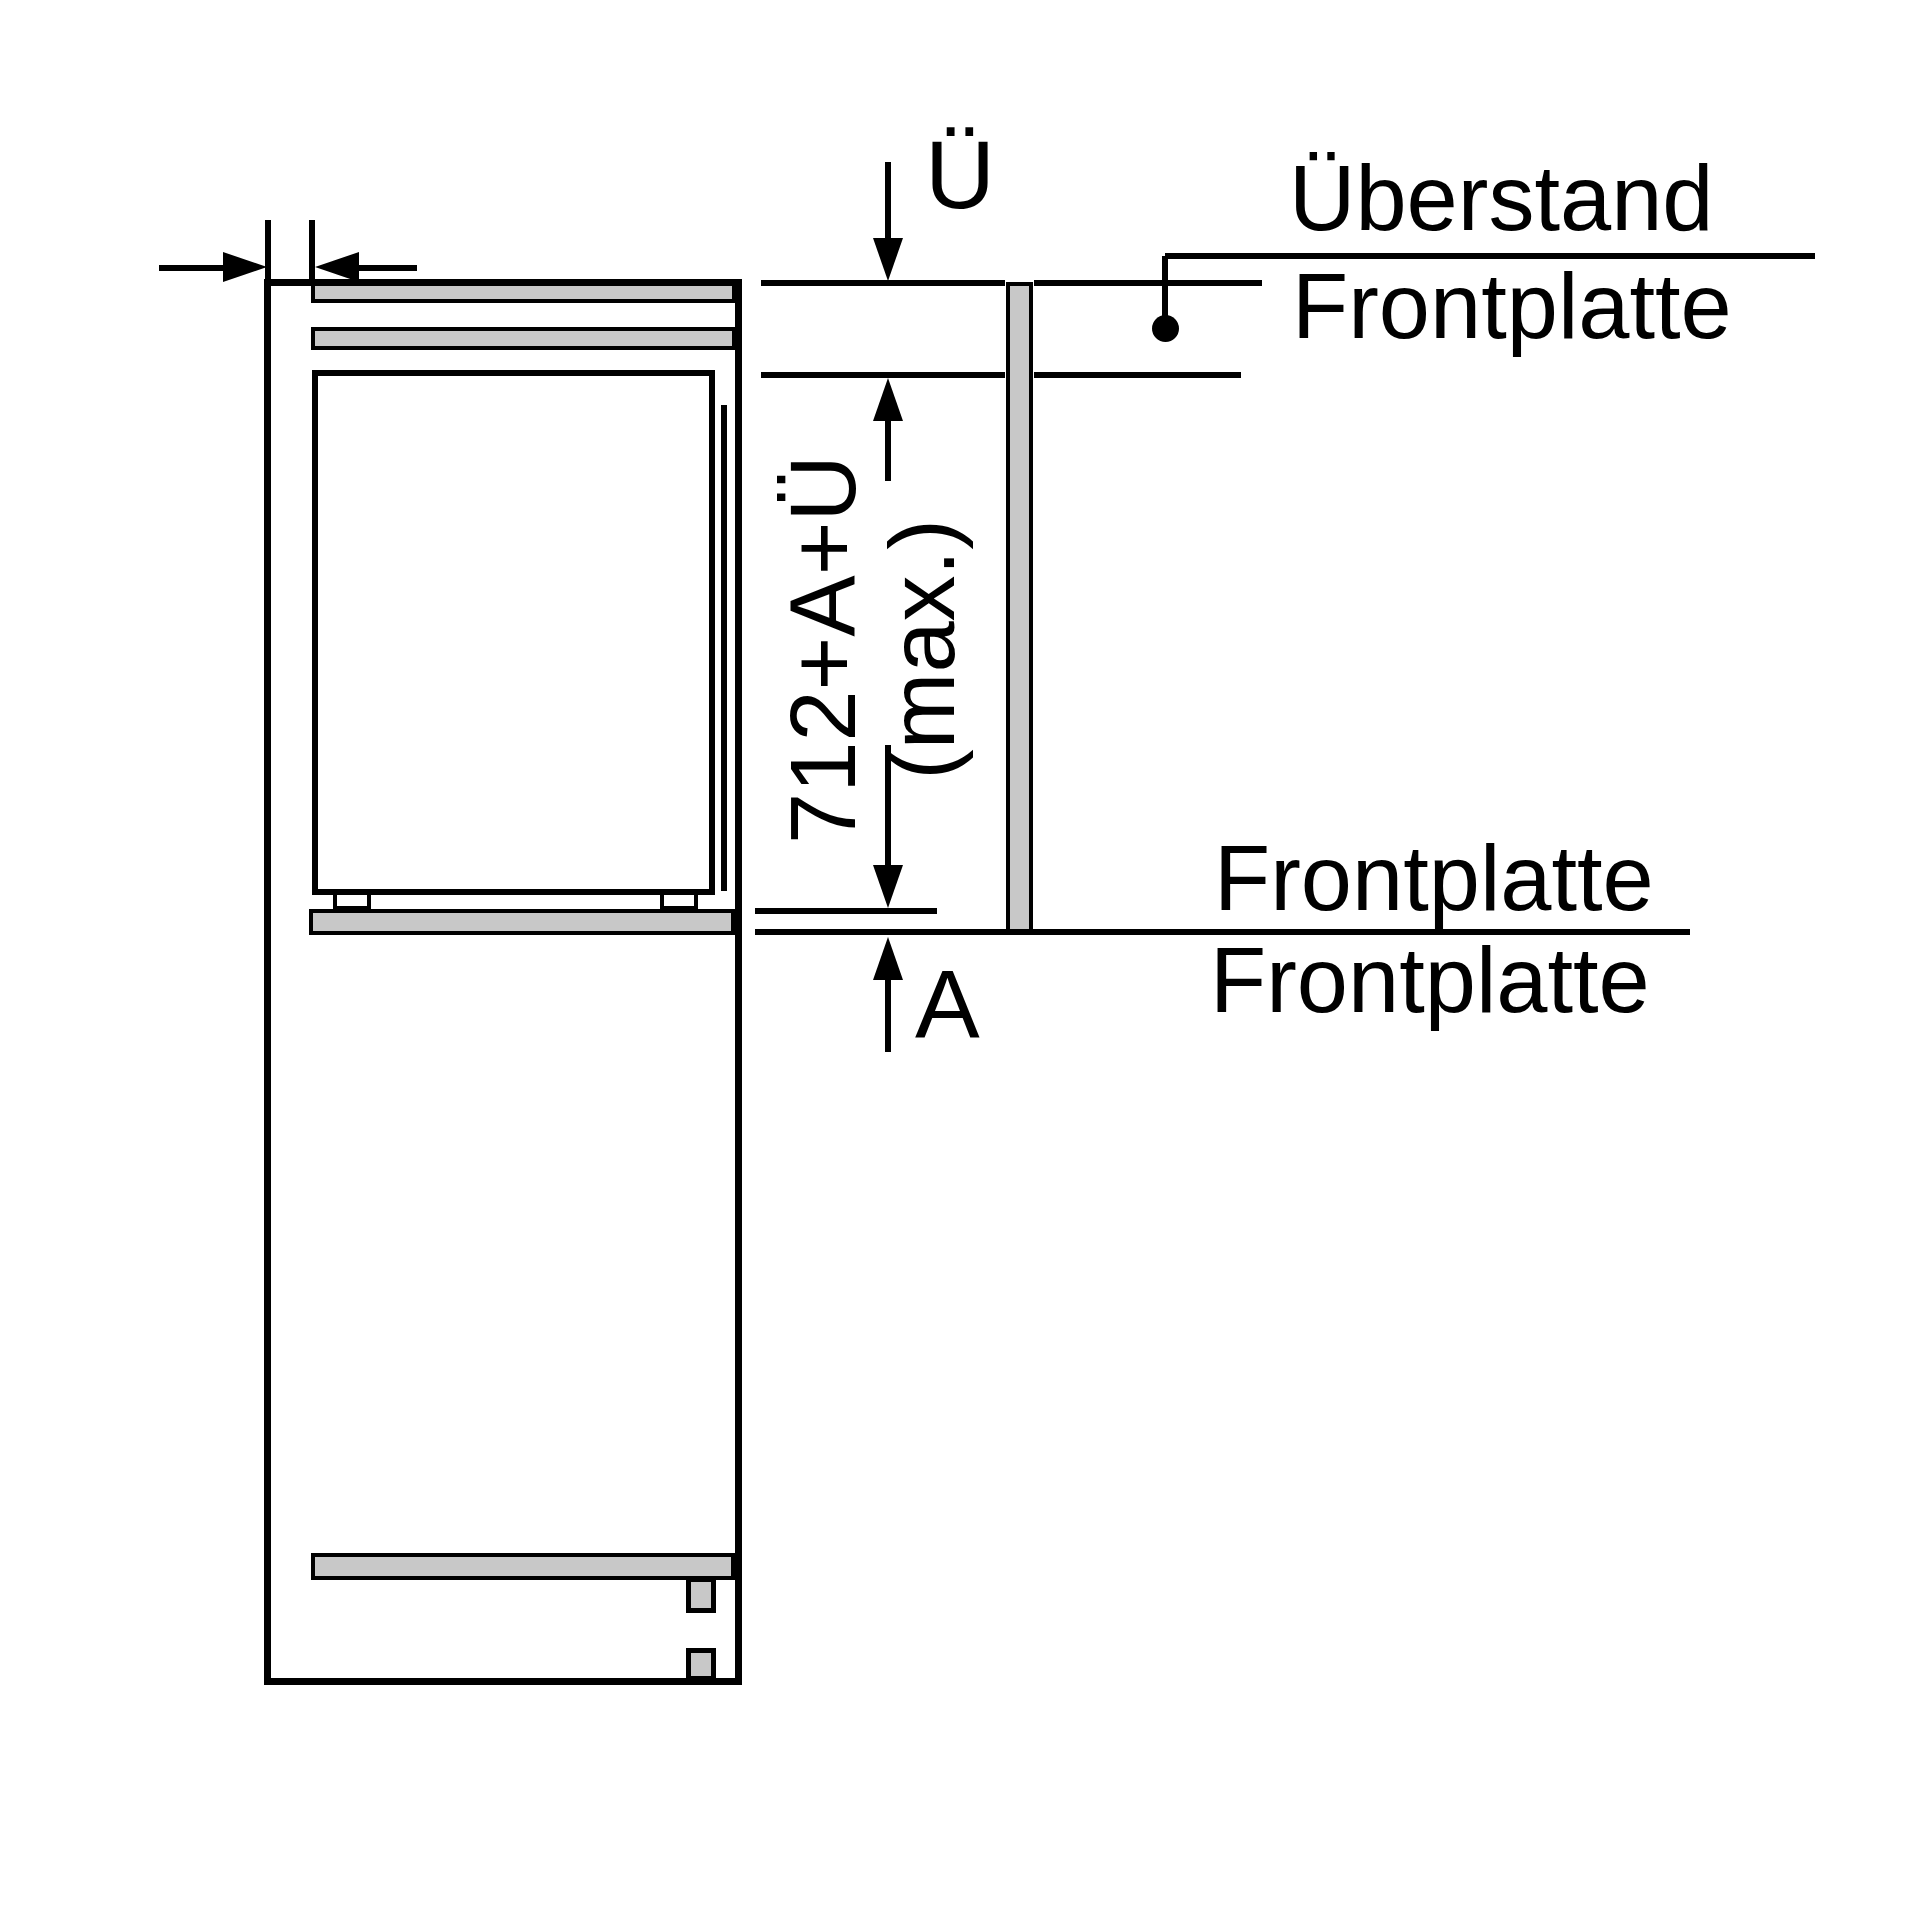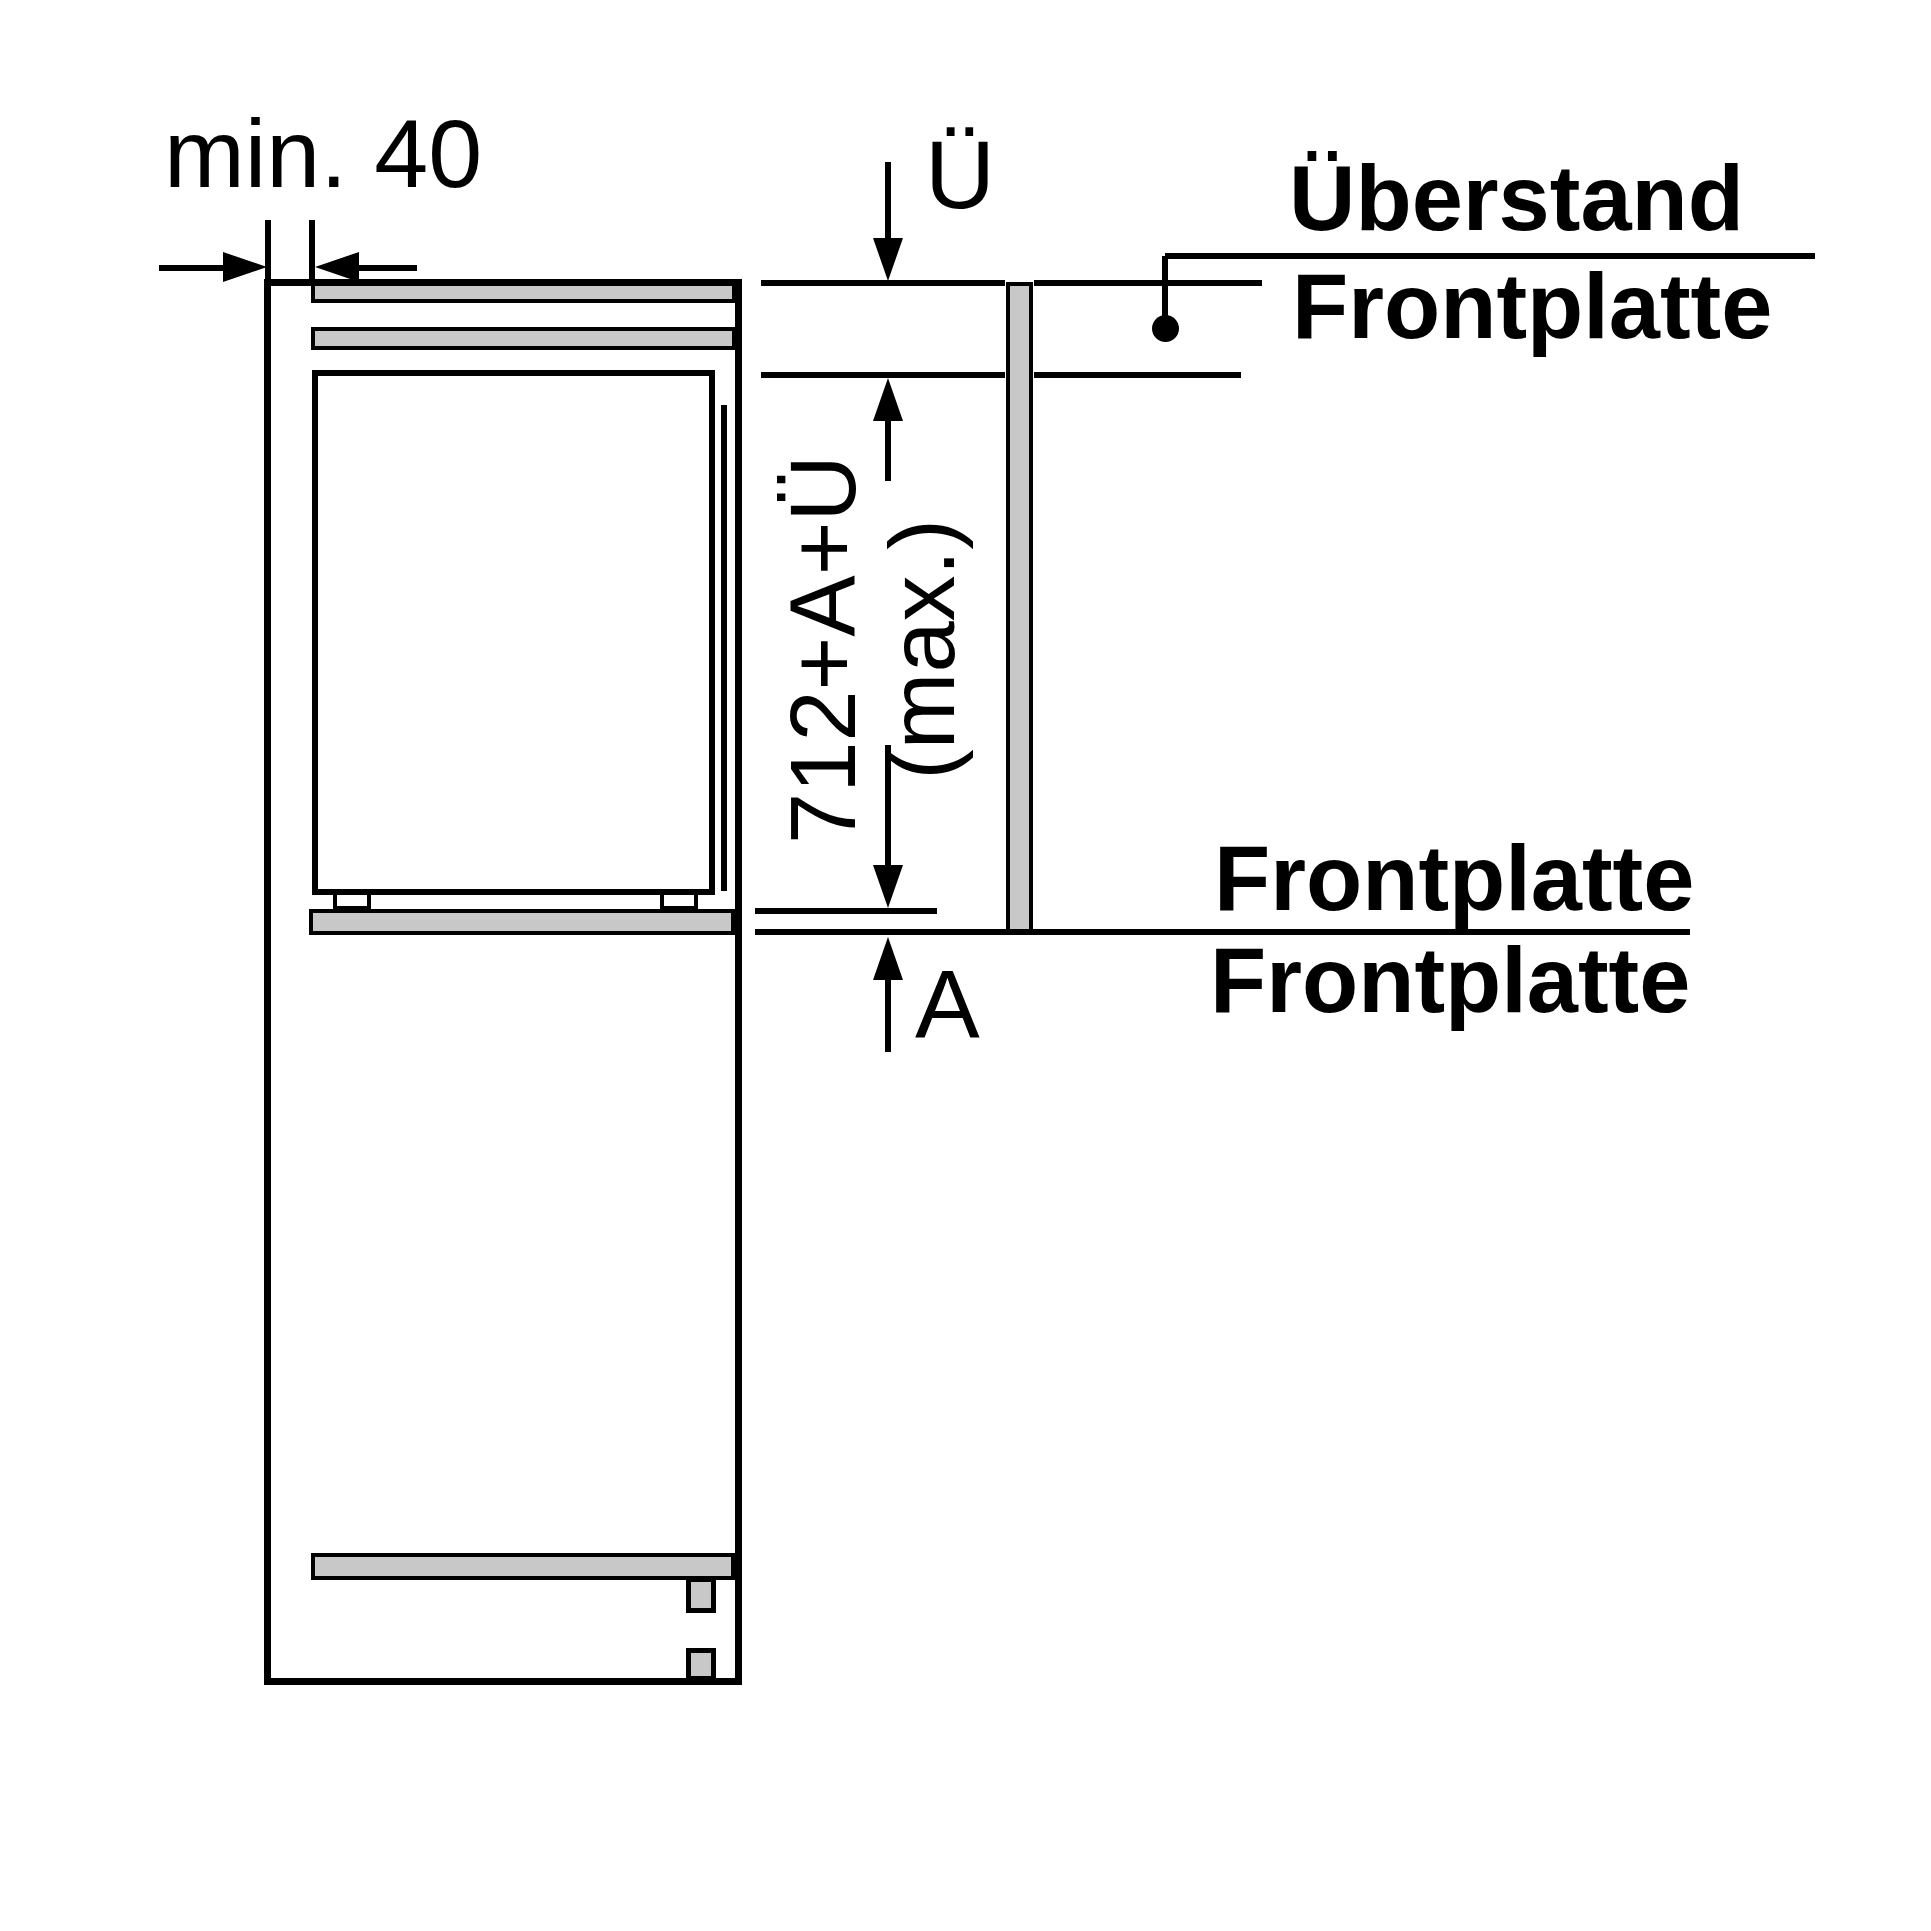--- a/index.html
+++ b/index.html
@@ -4,21 +4,21 @@
 <style>
   html,body{margin:0;padding:0;background:#ffffff;}
   #canvas{position:relative;width:1931px;height:1931px;background:#ffffff;overflow:hidden;
           font-family:"Liberation Sans", sans-serif;color:#000;}
   .ln{position:absolute;background:#000000;}
   .bar{position:absolute;background:#c8c8c8;border:4.8px solid #000000;box-sizing:border-box;}
   .bar6{position:absolute;background:#c8c8c8;border:5.8px solid #000000;box-sizing:border-box;}
   .whitebox{position:absolute;background:#ffffff;border:6.8px solid #000000;box-sizing:border-box;}
   .foot{position:absolute;background:#ffffff;border:4.8px solid #000000;border-top:none;box-sizing:border-box;}
   .txt{position:absolute;white-space:nowrap;font-size:97px;line-height:1.05;color:#000;}
-  .txt95{position:absolute;white-space:nowrap;font-size:92px;line-height:1.12;color:#000;font-weight:bold;}
+  .txt95{position:absolute;white-space:nowrap;font-size:92px;line-height:1.12;color:#000;}
   .head{position:absolute;width:0;height:0;}
   .head-right{border-top:15.4px solid transparent;border-bottom:15.4px solid transparent;border-left:44px solid #000;}
   .head-left{border-top:15.4px solid transparent;border-bottom:15.4px solid transparent;border-right:44px solid #000;}
   .head-down{border-left:15.4px solid transparent;border-right:15.4px solid transparent;border-top:43px solid #000;}
   .head-up{border-left:15.4px solid transparent;border-right:15.4px solid transparent;border-bottom:43px solid #000;}
   .dot{position:absolute;width:27px;height:27px;border-radius:50%;background:#000;}
   .rotlabel{position:absolute;left:666px;top:550px;width:415px;height:199px;
             transform:rotate(-90deg);transform-origin:center center;
             font-size:92px;line-height:99px;text-align:center;white-space:nowrap;}
 </style>
@@ -52,21 +52,20 @@
   <div class="ln" style="left:1034px;top:280px;width:228px;height:5.8px;"></div>
   <div class="ln" style="left:761px;top:372px;width:244px;height:5.8px;"></div>
   <div class="ln" style="left:1034px;top:372px;width:207px;height:5.8px;"></div>
   <div class="ln" style="left:755px;top:908px;width:182px;height:5.8px;"></div>
   <div class="ln" style="left:755px;top:929px;width:935px;height:5.8px;"></div>
   <div class="ln" style="left:1165px;top:253px;width:650px;height:5.8px;"></div>
 
   <div class="ln" style="left:1162px;top:256px;width:5.8px;height:68px;"></div>
   <div class="dot" style="left:1152px;top:315px;"></div>
 
-  <div class="txt" style="left:164px;top:103px;">min. 40</div>
   <div class="ln" style="left:159px;top:265px;width:64px;height:5.8px;"></div>
   <div class="head head-right" style="left:223px;top:252px;"></div>
   <div class="ln" style="left:265px;top:220px;width:5.8px;height:66px;"></div>
   <div class="ln" style="left:309px;top:220px;width:5.8px;height:66px;"></div>
   <div class="head head-left" style="left:315px;top:252px;"></div>
   <div class="ln" style="left:359px;top:265px;width:58px;height:5.8px;"></div>
 
   <div class="ln" style="left:885px;top:162px;width:5.8px;height:81px;"></div>
   <div class="head head-down" style="left:873px;top:238px;"></div>
   <div class="txt" style="left:925px;top:124px;">Ü</div>

